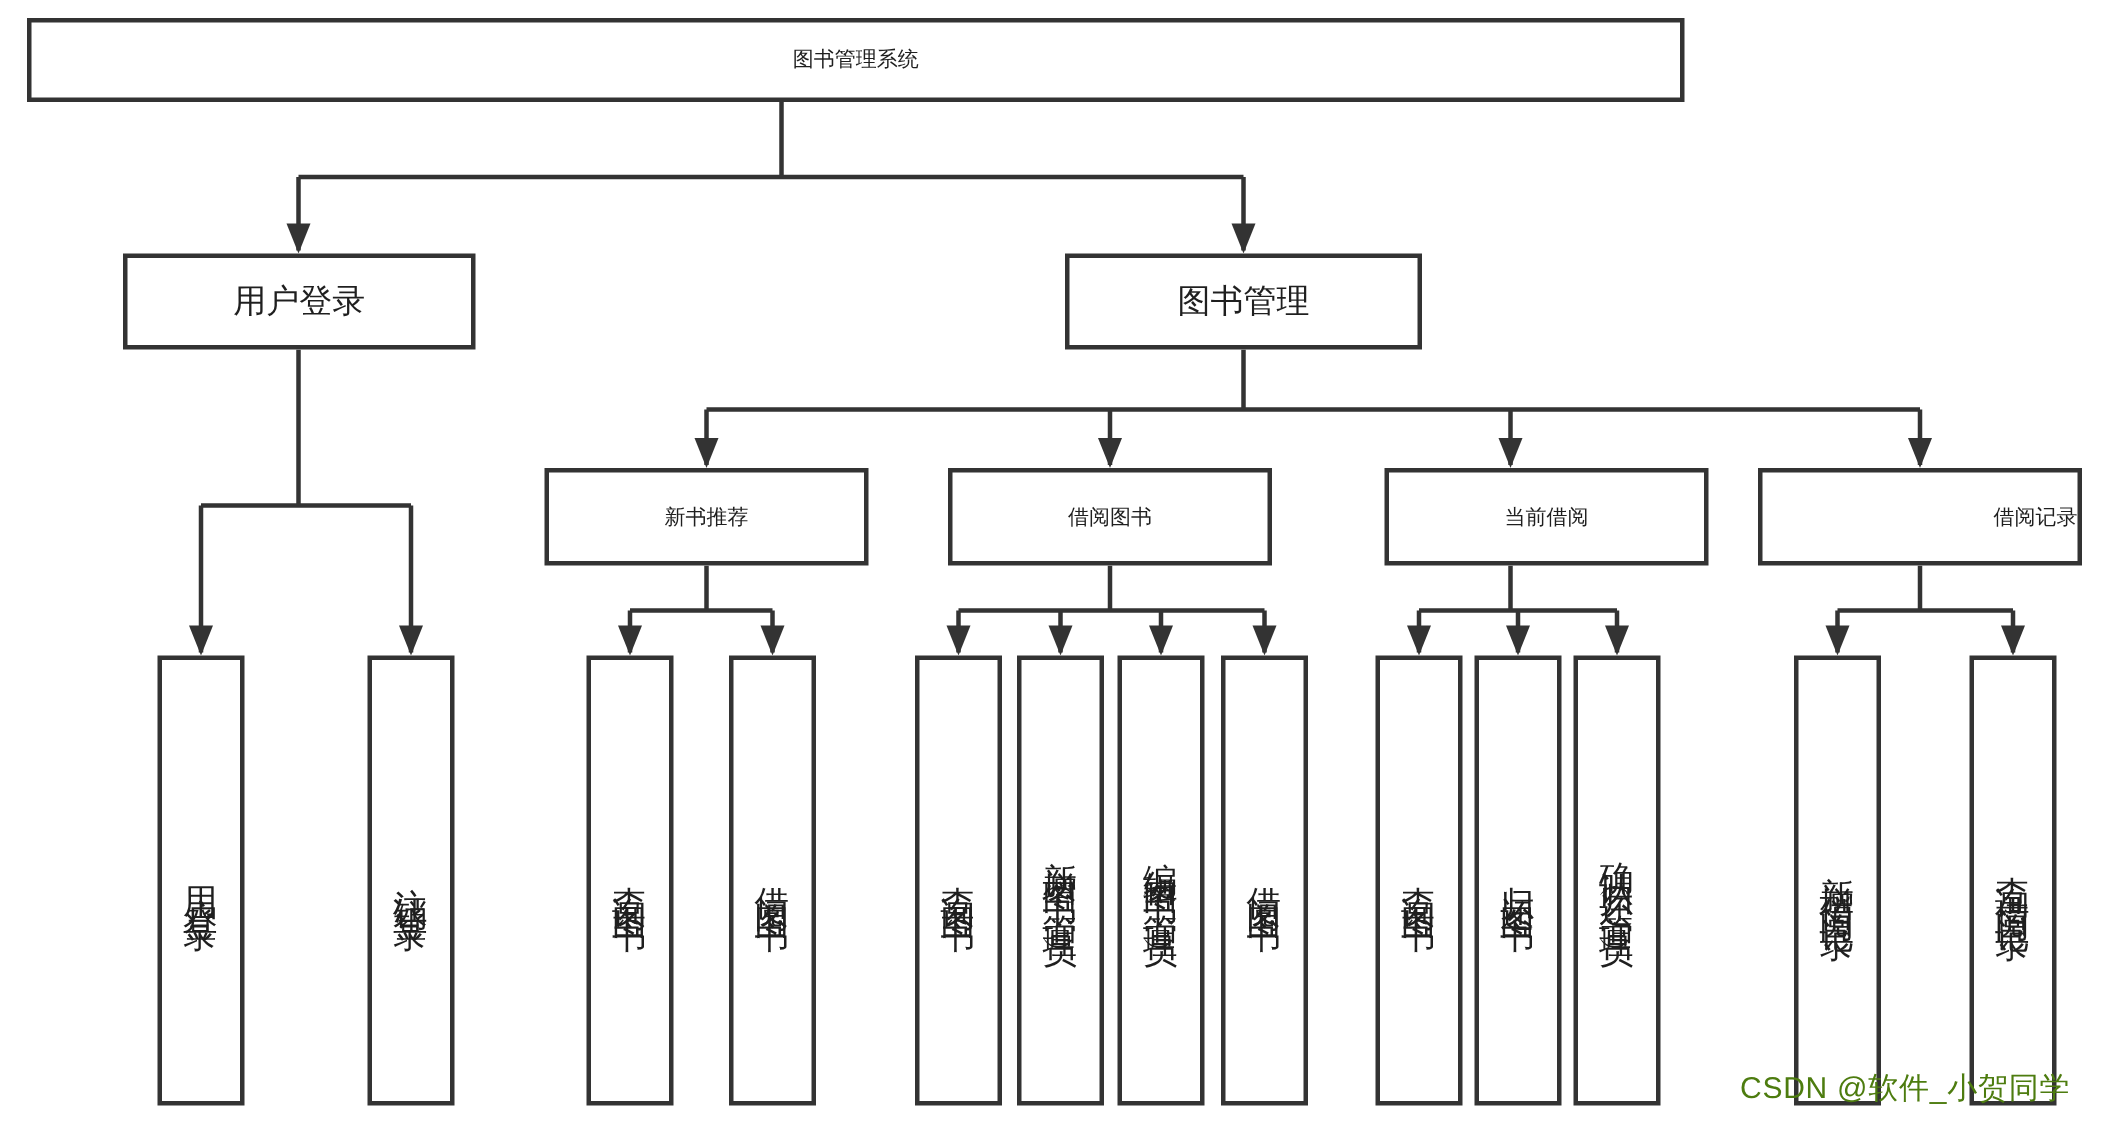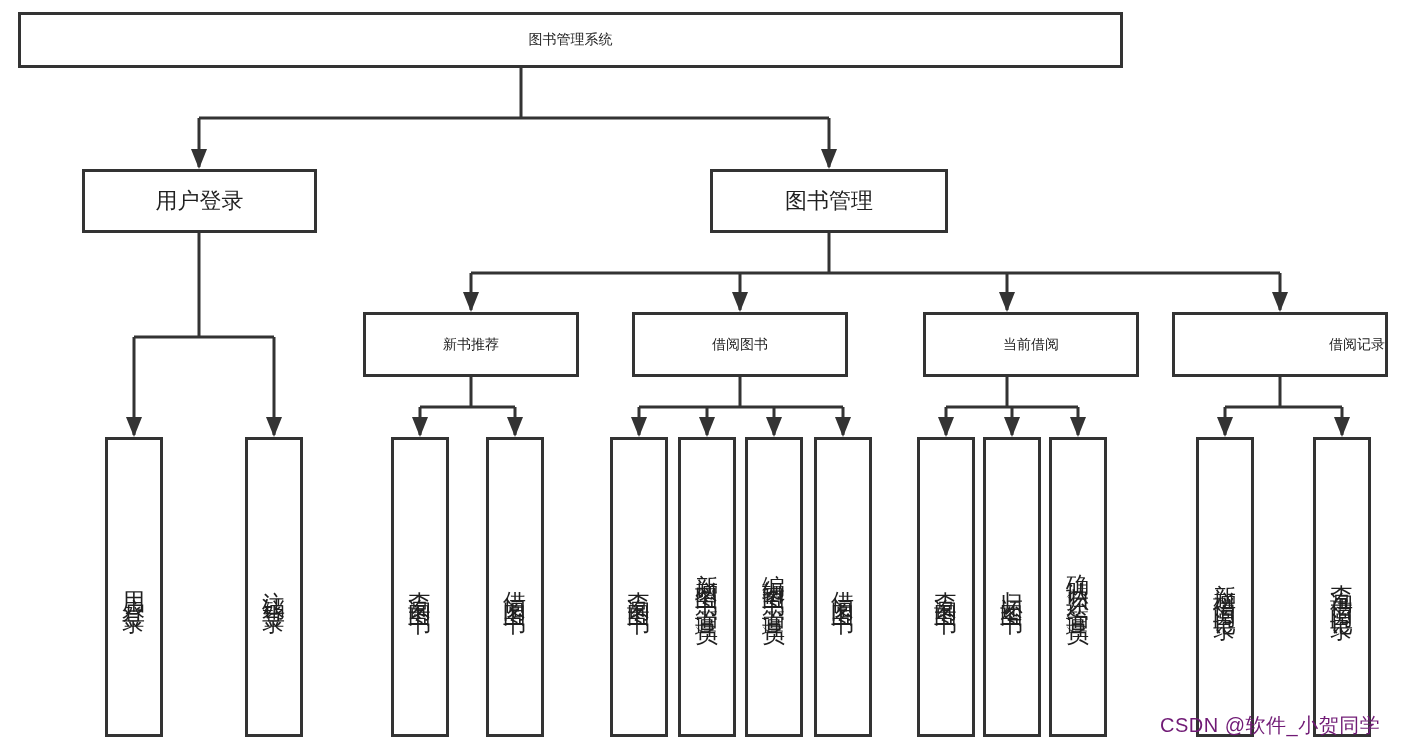--- a/index.html
+++ b/index.html
@@ -35,21 +35,21 @@
     width: 58px; height: 300px; top: 437px;
     font-size: 23px;
     writing-mode: vertical-rl;
     letter-spacing: 7px;
     line-height: 58px;
   }
   #watermark {
     position: absolute;
     left: 1160px; top: 712px;
     font-size: 20px;
-    color: #701a75;
+    color: #4d7c0f;
     letter-spacing: 0.5px;
     z-index: 5;
     white-space: nowrap;
   }
   .stroke { stroke: #333333; stroke-width: 3; fill: none; }
   .arrow  { fill: #333333; stroke: none; }
 </style>
 </head>
 <body>
 

